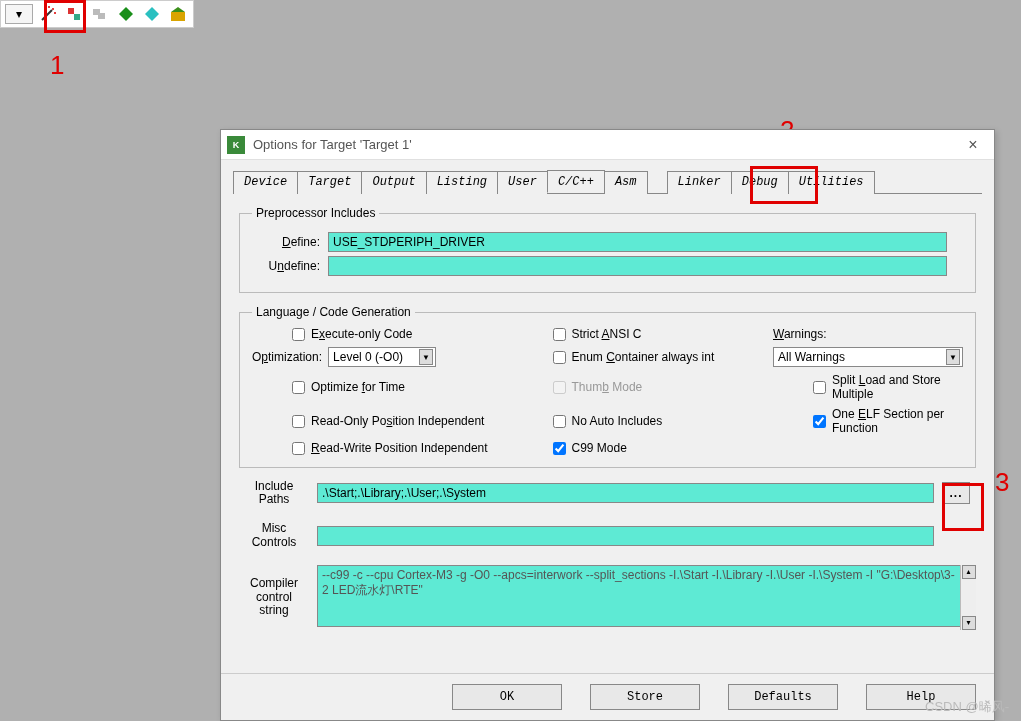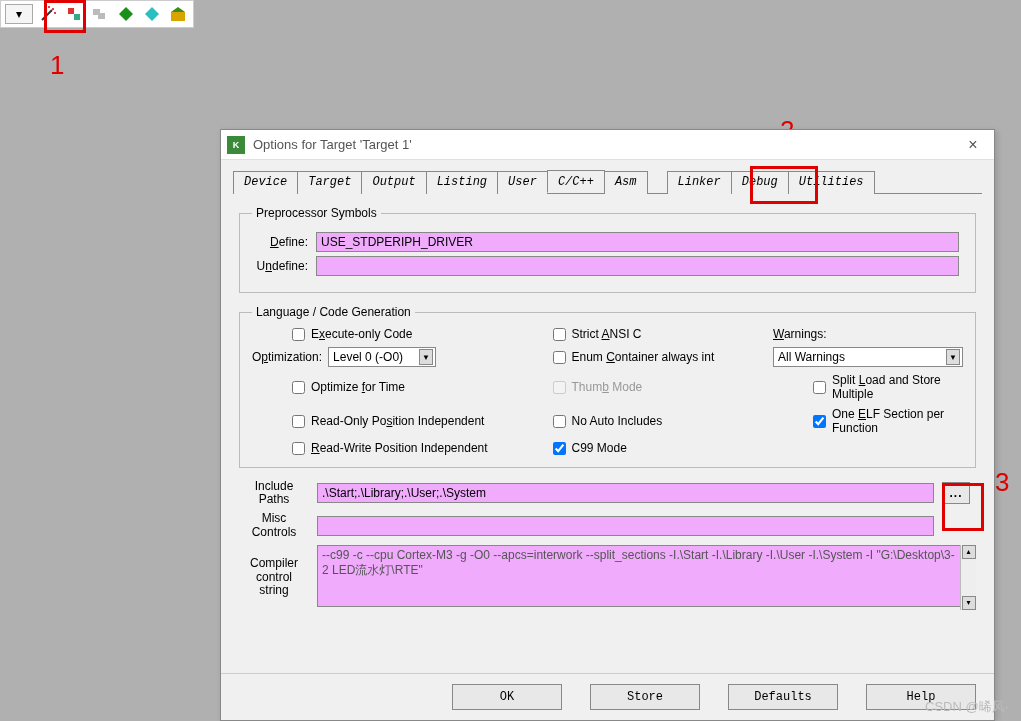--- a/index.html
+++ b/index.html
@@ -124,34 +124,34 @@
     padding: 8px 12px 12px 12px;
     margin: 0 0 12px 0;
   }
   legend {
     padding: 0 4px;
     color: #000;
   }
   .row {
     display: flex;
     align-items: center;
-    margin: 4px 4px;
+    margin: 4px 16px;
   }
   .label-col {
     width: 60px;
     text-align: right;
     padding-right: 8px;
   }
   .label-col u { text-decoration: underline; }
   input[type=text], .select, textarea {
     font-family: inherit;
     font-size: 12px;
     padding: 2px 4px;
     border: 1px solid #888;
-    background: #f0abfc;
+    background: #5eead4;
   }
   .wide-input { flex: 1; }
   .lang-grid {
     display: grid;
     grid-template-columns: 1fr 1fr 190px;
     gap: 6px 18px;
     align-items: center;
   }
   .chk { display:flex; align-items:center; gap:6px;padding-left:40px; }
   .chk input { margin:0; }
@@ -163,21 +163,21 @@
     padding: 0 2px 0 4px;
     min-width: 108px;
     background:#fff;
   }
   .select .caret {
     width:14px;height:16px;background:#ddd;border:1px solid #888;display:flex;align-items:center;justify-content:center;font-size:8px;
   }
   .paths-block {
     display: grid;
     grid-template-columns: 70px 1fr 34px;
-    gap: 6px 8px;
+    gap: 16px 8px;
     align-items: center;
     margin-top: 10px;
   }
   .paths-block .plabel { text-align:center; line-height: 1.1; }
   .browse-btn {
     width: 28px; height: 22px;
     border: 1px solid #888;
     background: #e8e8e8;
     display:flex;align-items:center;justify-content:center;
     cursor:pointer;
@@ -291,21 +291,21 @@
     <div class="tab sel">C/C++</div>
     <div class="tab">Asm</div>
     <div class="tab-spacer"></div>
     <div class="tab">Linker</div>
     <div class="tab">Debug</div>
     <div class="tab">Utilities</div>
   </div>
 
   <div class="content">
     <fieldset>
-      <legend>Preprocessor Symbols</legend>
+      <legend>Preprocessor Includes</legend>
       <div class="row">
         <div class="label-col"><u>D</u>efine:</div>
         <input type="text" class="wide-input" value="USE_STDPERIPH_DRIVER" style="">
       </div>
       <div class="row">
         <div class="label-col">U<u>n</u>define:</div>
         <input type="text" class="wide-input" value="" style="">
       </div>
     </fieldset>
 

